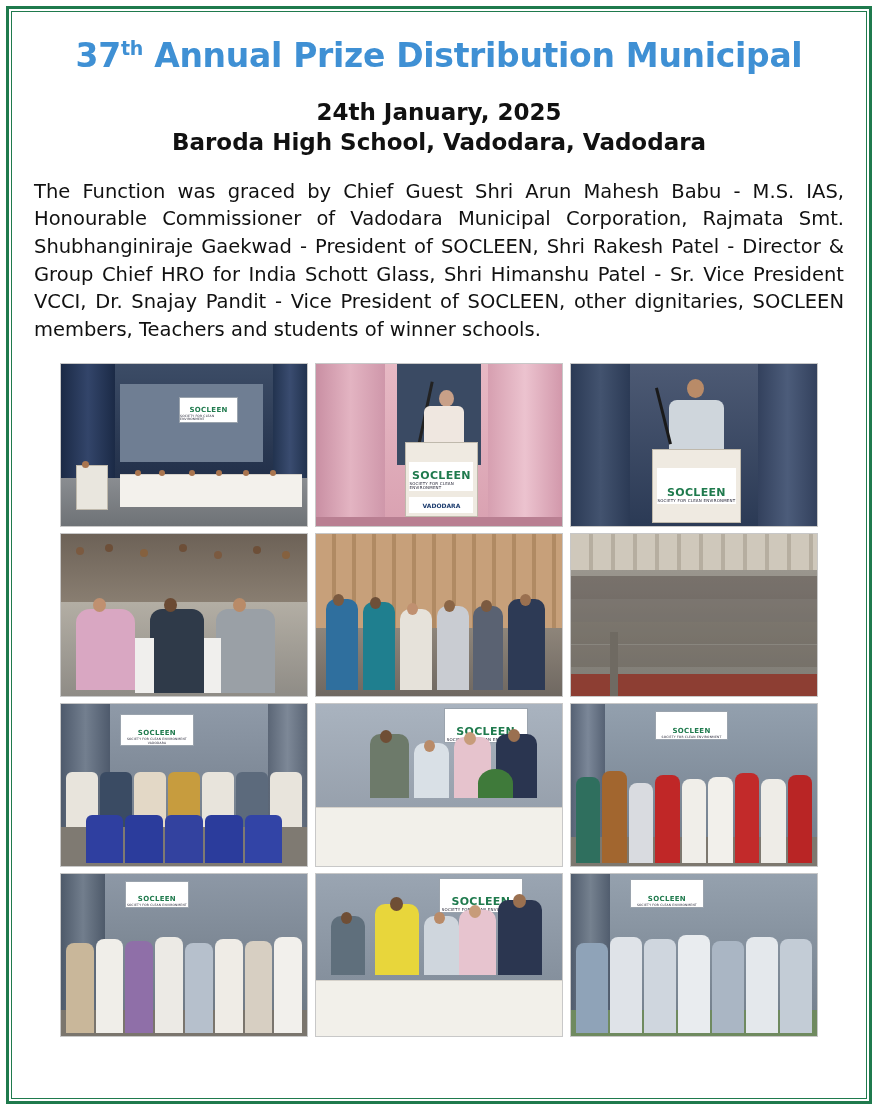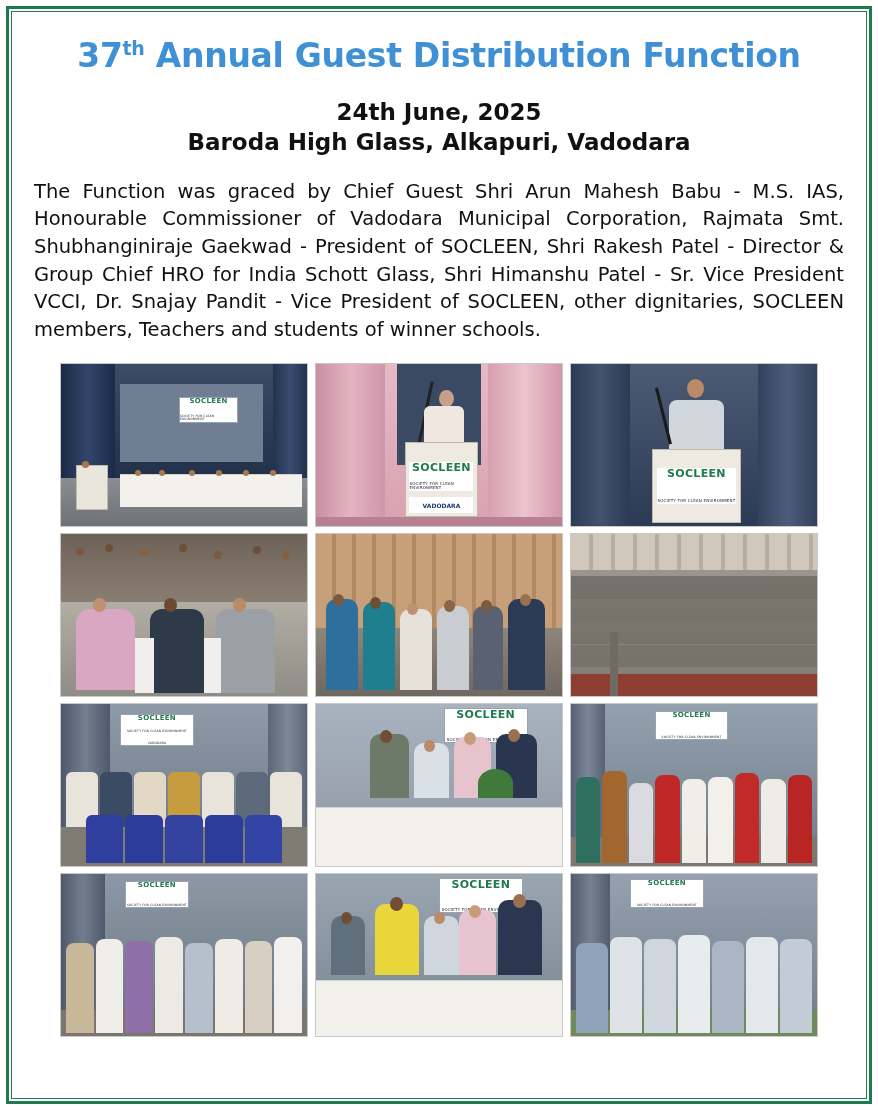--- a/index.html
+++ b/index.html
@@ -119,21 +119,21 @@
     box-sizing: border-box;
   }
   .banner {
     position: absolute;
     background: #ffffff;
     border: 1px solid #9aa3ad;
     box-sizing: border-box;
     display: flex;
     flex-direction: column;
     align-items: center;
-    justify-content: space-between;
+    justify-content: flex-end;
     overflow: hidden;
   }
   .banner .b-logo {
     font-size: 7px;
     font-weight: bold;
     color: #1f7a4d;
     line-height: 1;
     letter-spacing: 0.3px;
   }
   .banner .b-sub {
@@ -170,26 +170,26 @@
 <body>
 
 <div class="page">
   <div class="outer-border"></div>
   <div class="inner-border"></div>
 
   <div class="content">
 
     <h1 class="title">
       <span>37</span><sup>th</sup>
-      <span>Annual Guest Distribution Function</span>
+      <span>Annual Prize Distribution Municipal</span>
     </h1>
 
     <div class="subtitle">
-      <span class="line1">24th June, 2025</span>
-      <span class="line2">Baroda High Glass, Alkapuri, Vadodara</span>
+      <span class="line1">24th January, 2025</span>
+      <span class="line2">Baroda High School, Vadodara, Vadodara</span>
     </div>
 
     <p class="paragraph">The Function was graced by Chief Guest Shri Arun Mahesh Babu - M.S. IAS, Honourable Commissioner of Vadodara Municipal Corporation, Rajmata Smt. Shubhanginiraje Gaekwad - President of SOCLEEN, Shri Rakesh Patel - Director &amp; Group Chief HRO for India Schott Glass, Shri Himanshu Patel - Sr. Vice President VCCI, Dr. Snajay Pandit - Vice President of SOCLEEN, other dignitaries, SOCLEEN members, Teachers and students of winner schools.</p>
 
     <div class="gallery">
 
       <div class="photo">
         <div class="sky" style="background:#2e3b52"></div>
         <div class="wall" style="background:linear-gradient(180deg,#3c4c66,#22304a); height:70%"></div>
         <div class="curtain" style="left:0;width:22%;background:linear-gradient(90deg,#1b2a46,#33456a,#1b2a46)"></div>

